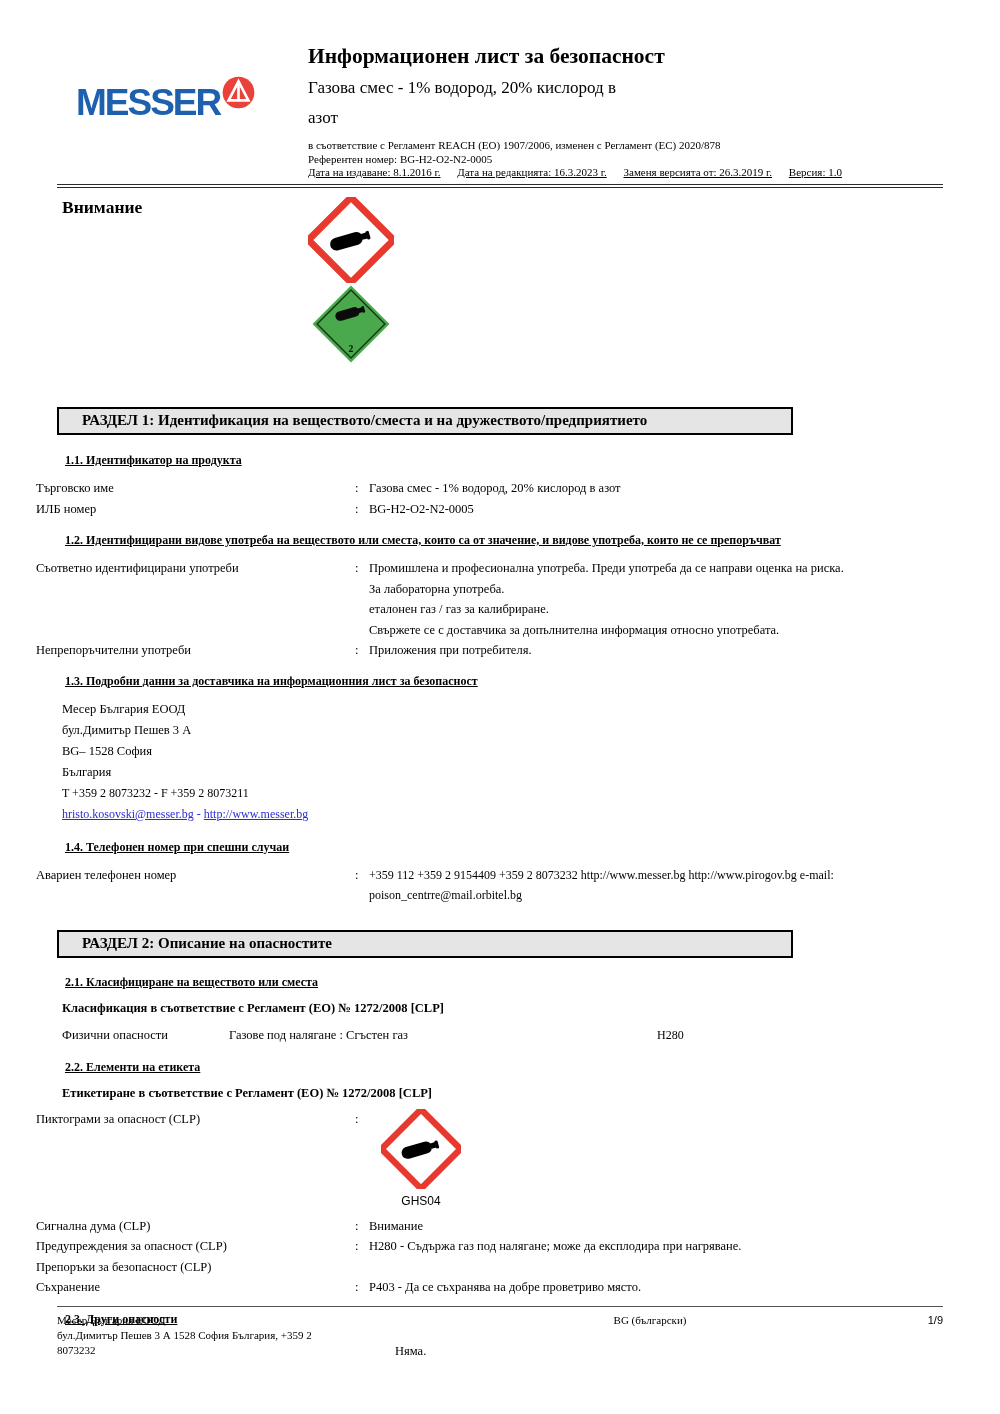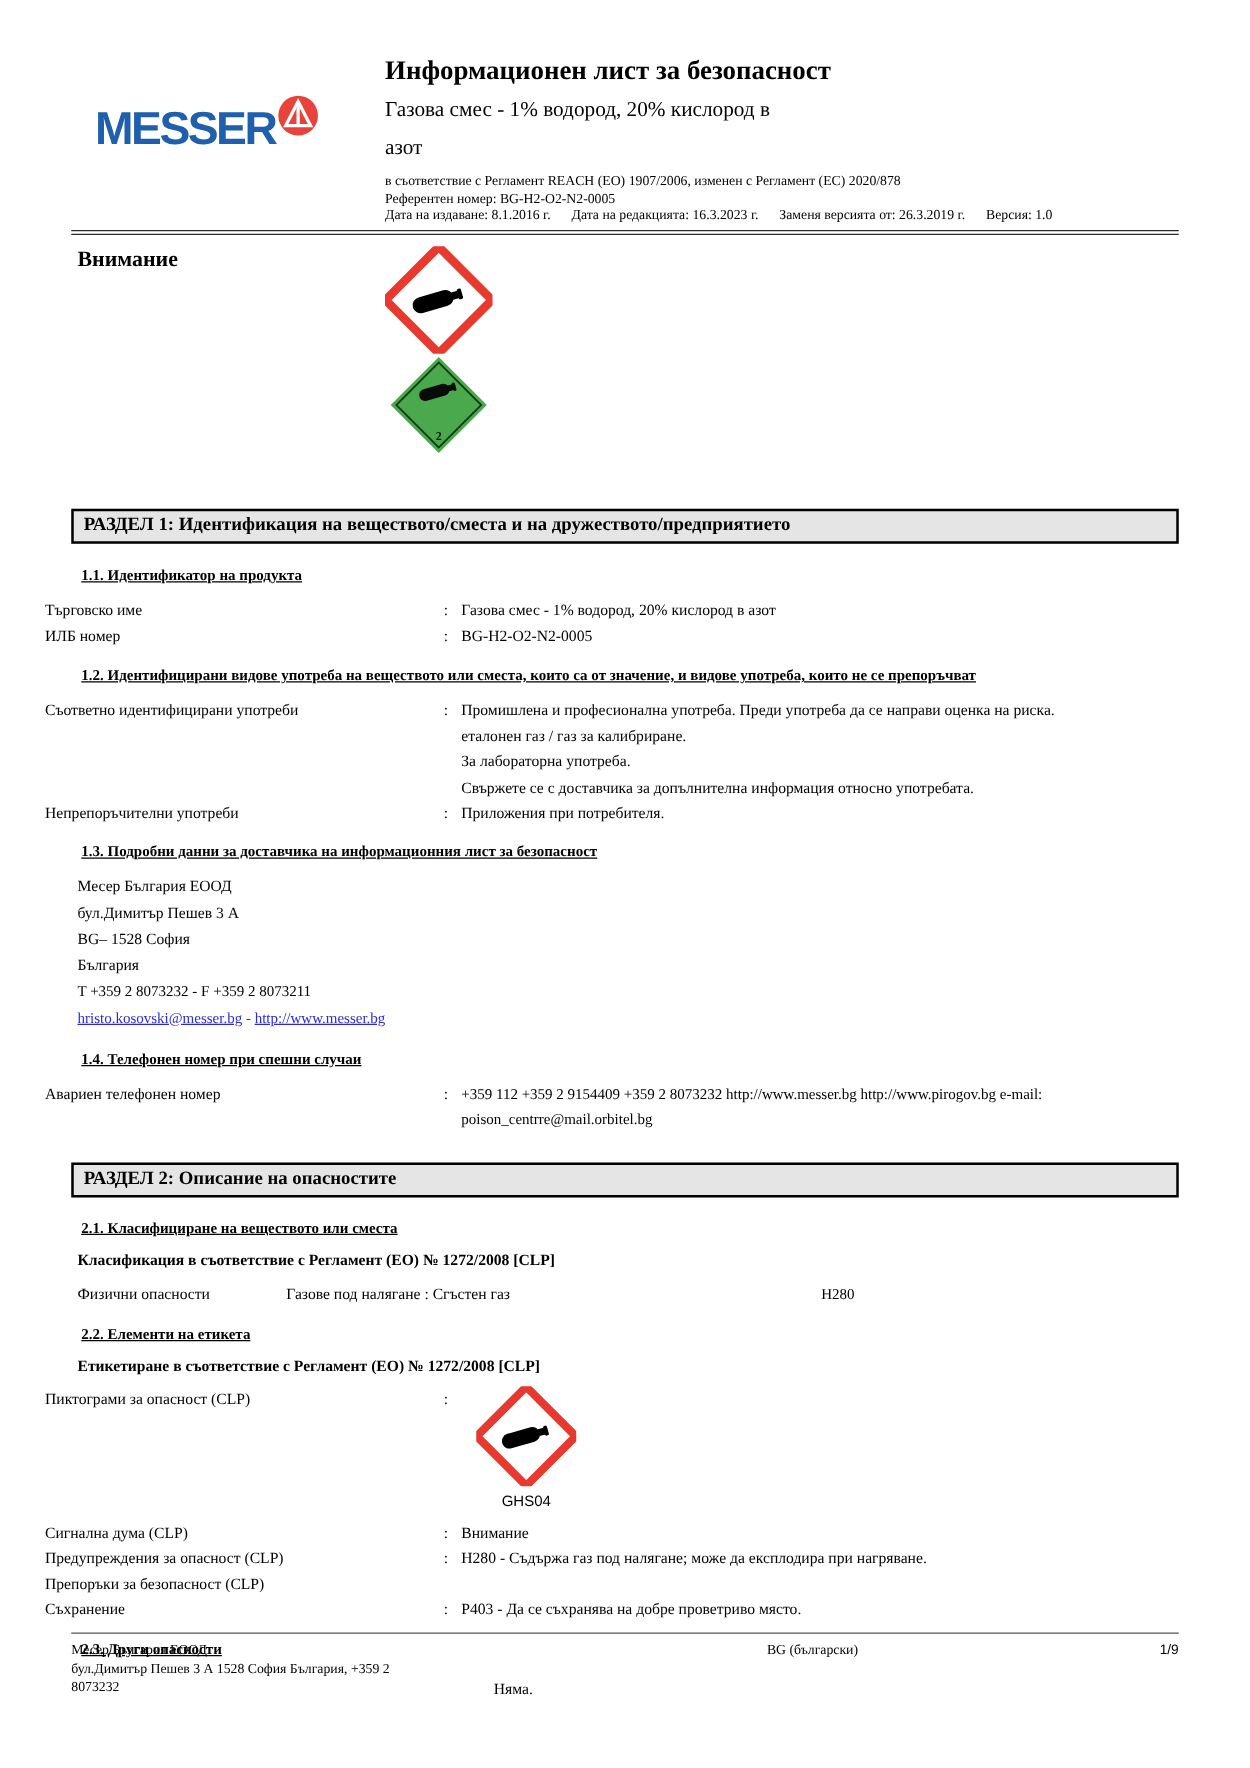--- a/index.html
+++ b/index.html
@@ -17,37 +17,37 @@
   .logo { position:absolute; left:76px; top:84px; display:flex; align-items:flex-start; }
   .logo-text {
     font-family:"Liberation Sans", sans-serif; font-weight:bold;
     font-size:37px; line-height:37px; color:#1e5fae; letter-spacing:-2px;
   }
   .logo-emblem { width:33px; height:33px; margin-left:2px; margin-top:-8px; }
   .head-text { position:absolute; left:308px; top:43px; width:650px; }
   .doc-title { font-size:21.5px; font-weight:bold; line-height:26px; }
   .doc-product { font-size:17px; line-height:30px; margin-top:4px; }
   .doc-meta { font-size:11px; line-height:13.5px; margin-top:6px; }
-  .doc-meta .meta-seg { margin-right:14px; }
+  .doc-meta .meta-seg { margin-right:14px;text-decoration:underline; }
   .double-rule {
     position:absolute; left:57px; right:57px; bottom:0; height:4px;
     border-top:1.5px solid #2b2b2b; border-bottom:1px solid #2b2b2b;
   }
 
   
   .signal-zone { position:relative; height:219px; }
   .signal-word { position:absolute; left:62px; top:9px; font-size:17.5px; font-weight:bold; }
   .picto-stack { position:absolute; left:308px; top:9px; width:86px; }
   .picto-stack svg { display:block; }
   .picto-green { margin-top:1px; margin-left:3px; }
 
   
   .section-bar {
-    margin-left:57px; width:886px; background:#e5e5e5;
-    border:2px solid #000; padding:3px 8px 4px 8px;
+    margin-left:57px; width:736px; background:#e5e5e5;
+    border:2px solid #000; padding:3px 8px 4px 23px;
     font-size:15px; font-weight:bold;
   }
 
   
   .subhead {
     margin-left:65px; font-weight:bold; text-decoration:underline;
     font-size:12px; line-height:16px;
   }
 
   
@@ -156,22 +156,22 @@
 
   <div style="height:13px"></div>
   <div class="subhead">1.2. Идентифицирани видове употреба на веществото или сместа, които са от значение, и видове употреба, които не се препоръчват</div>
   <div style="height:10px"></div>
 
   <div class="row">
     <div>Съответно идентифицирани употреби</div>
     <div class="colon">:</div>
     <div>
       <div class="val-line">Промишлена и професионална употреба. Преди употреба да се направи оценка на риска.</div>
+      <div class="val-line">За лабораторна употреба.</div>
       <div class="val-line">еталонен газ / газ за калибриране.</div>
-      <div class="val-line">За лабораторна употреба.</div>
       <div class="val-line">Свържете се с доставчика за допълнителна информация относно употребата.</div>
     </div>
   </div>
   <div class="row">
     <div>Непрепоръчителни употреби</div>
     <div class="colon">:</div>
     <div>Приложения при потребителя.</div>
   </div>
 
   <div style="height:12px"></div>

